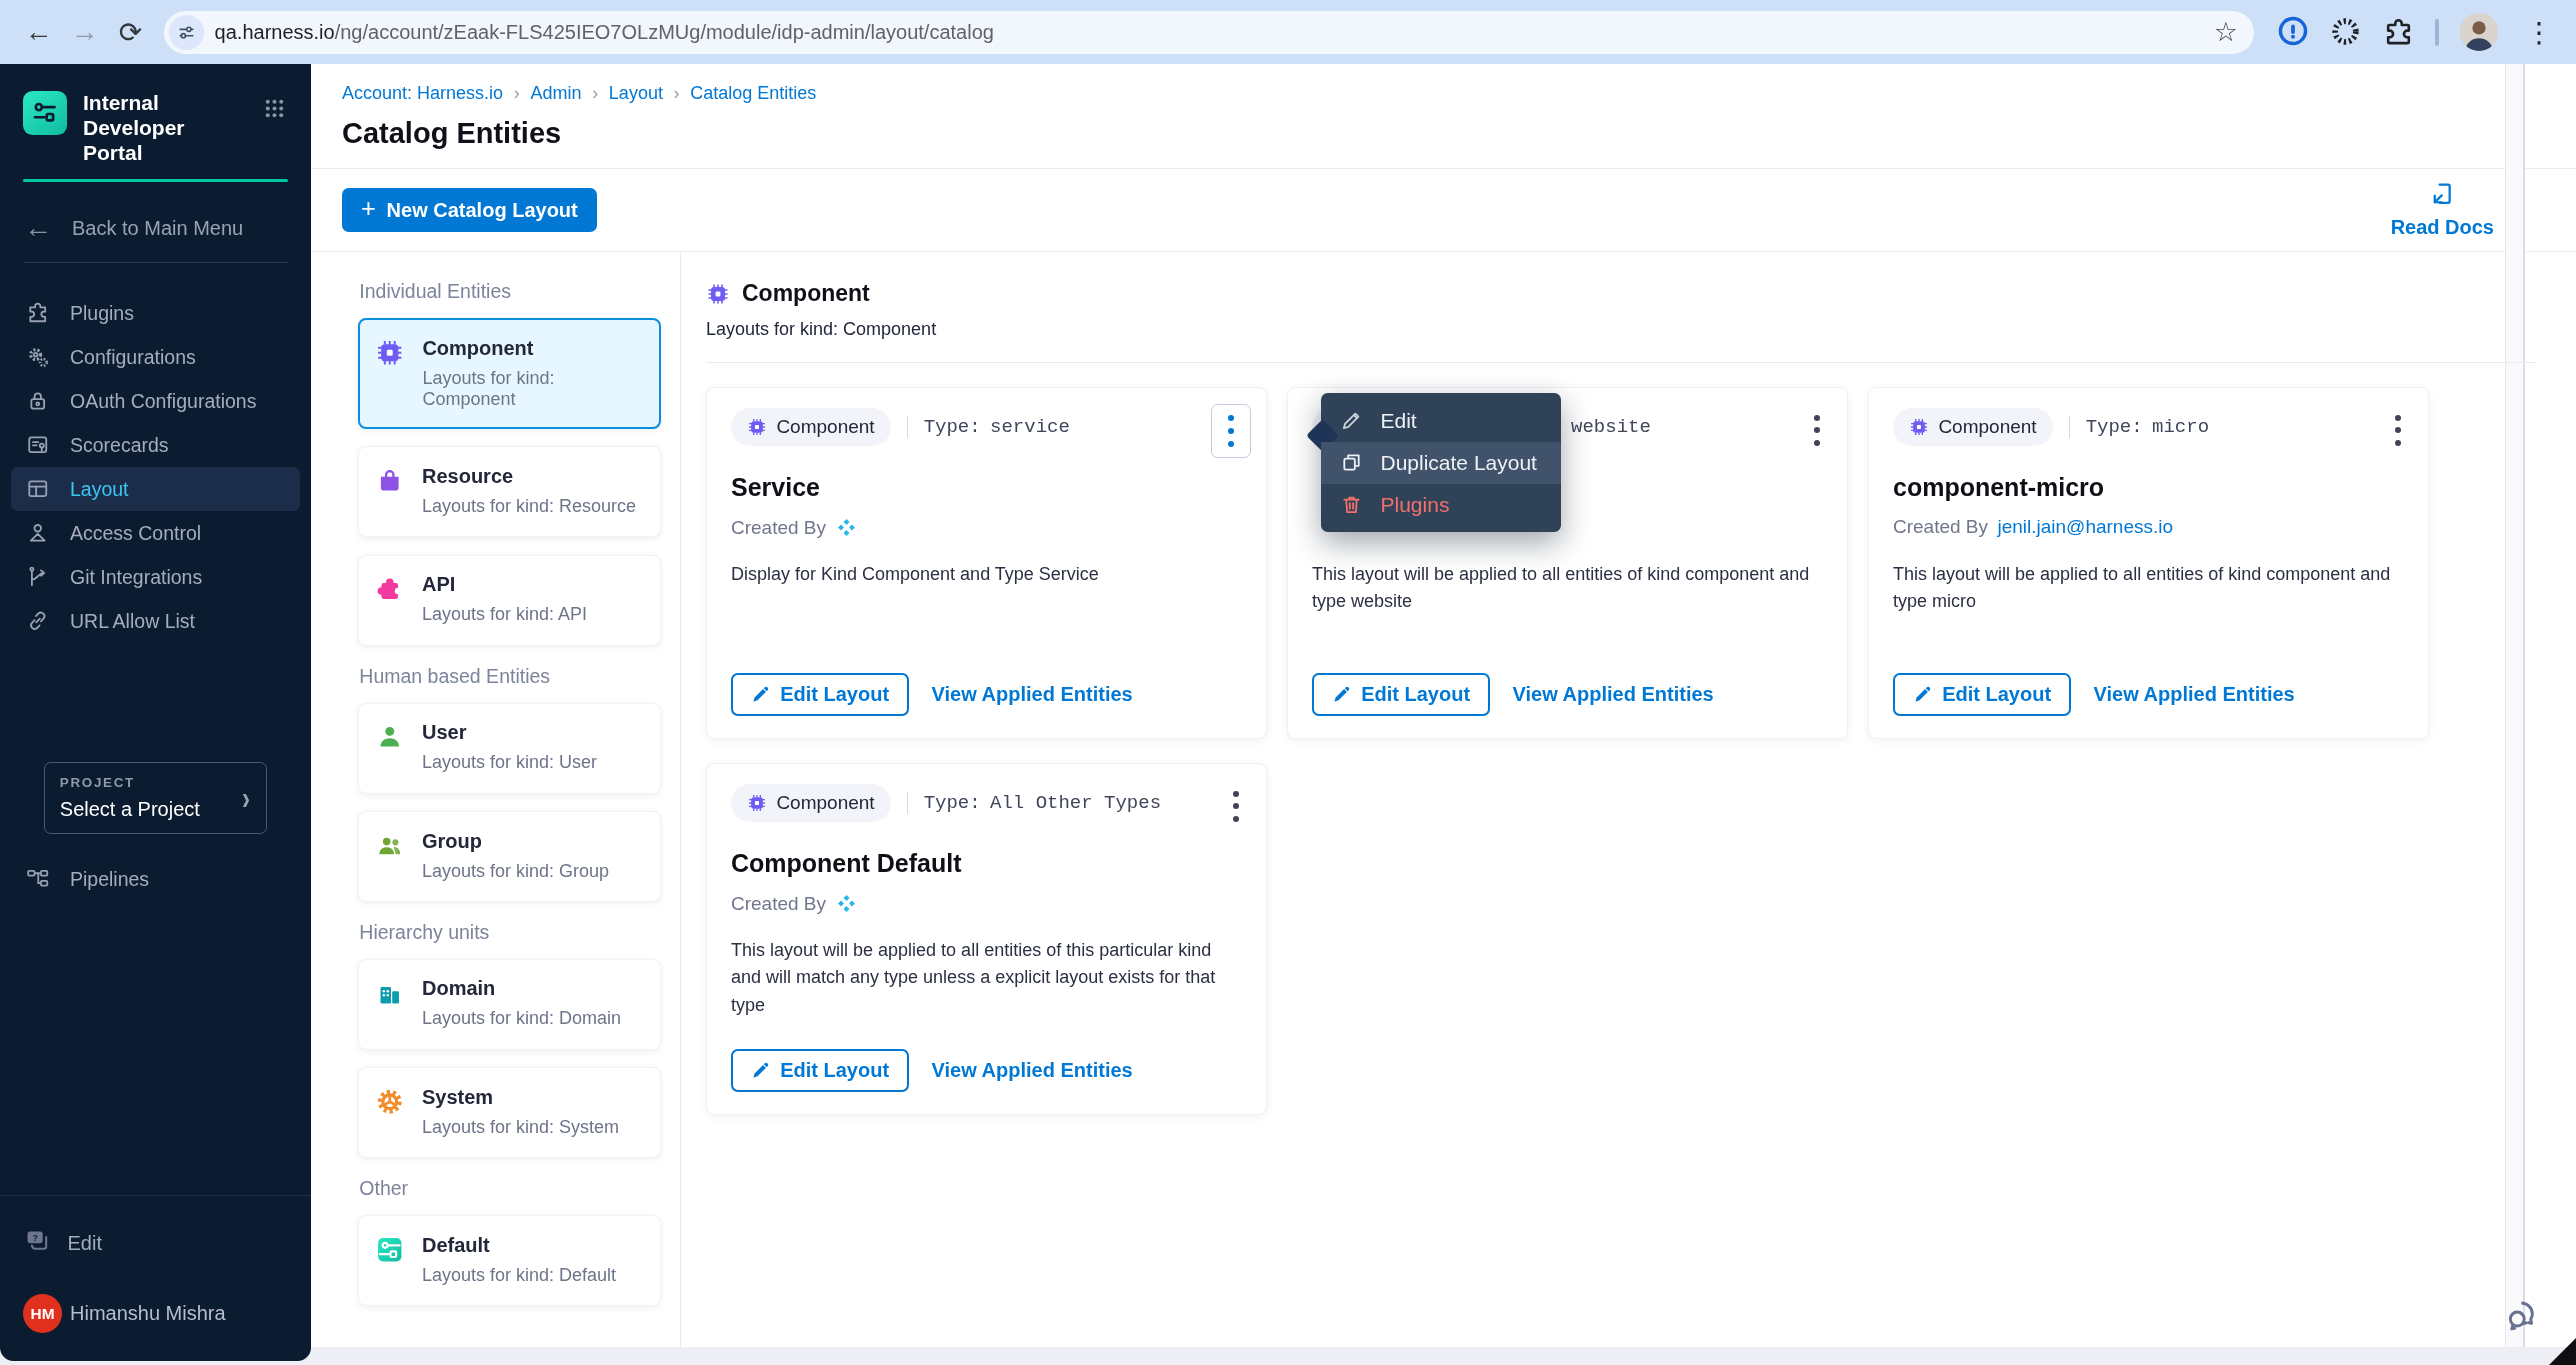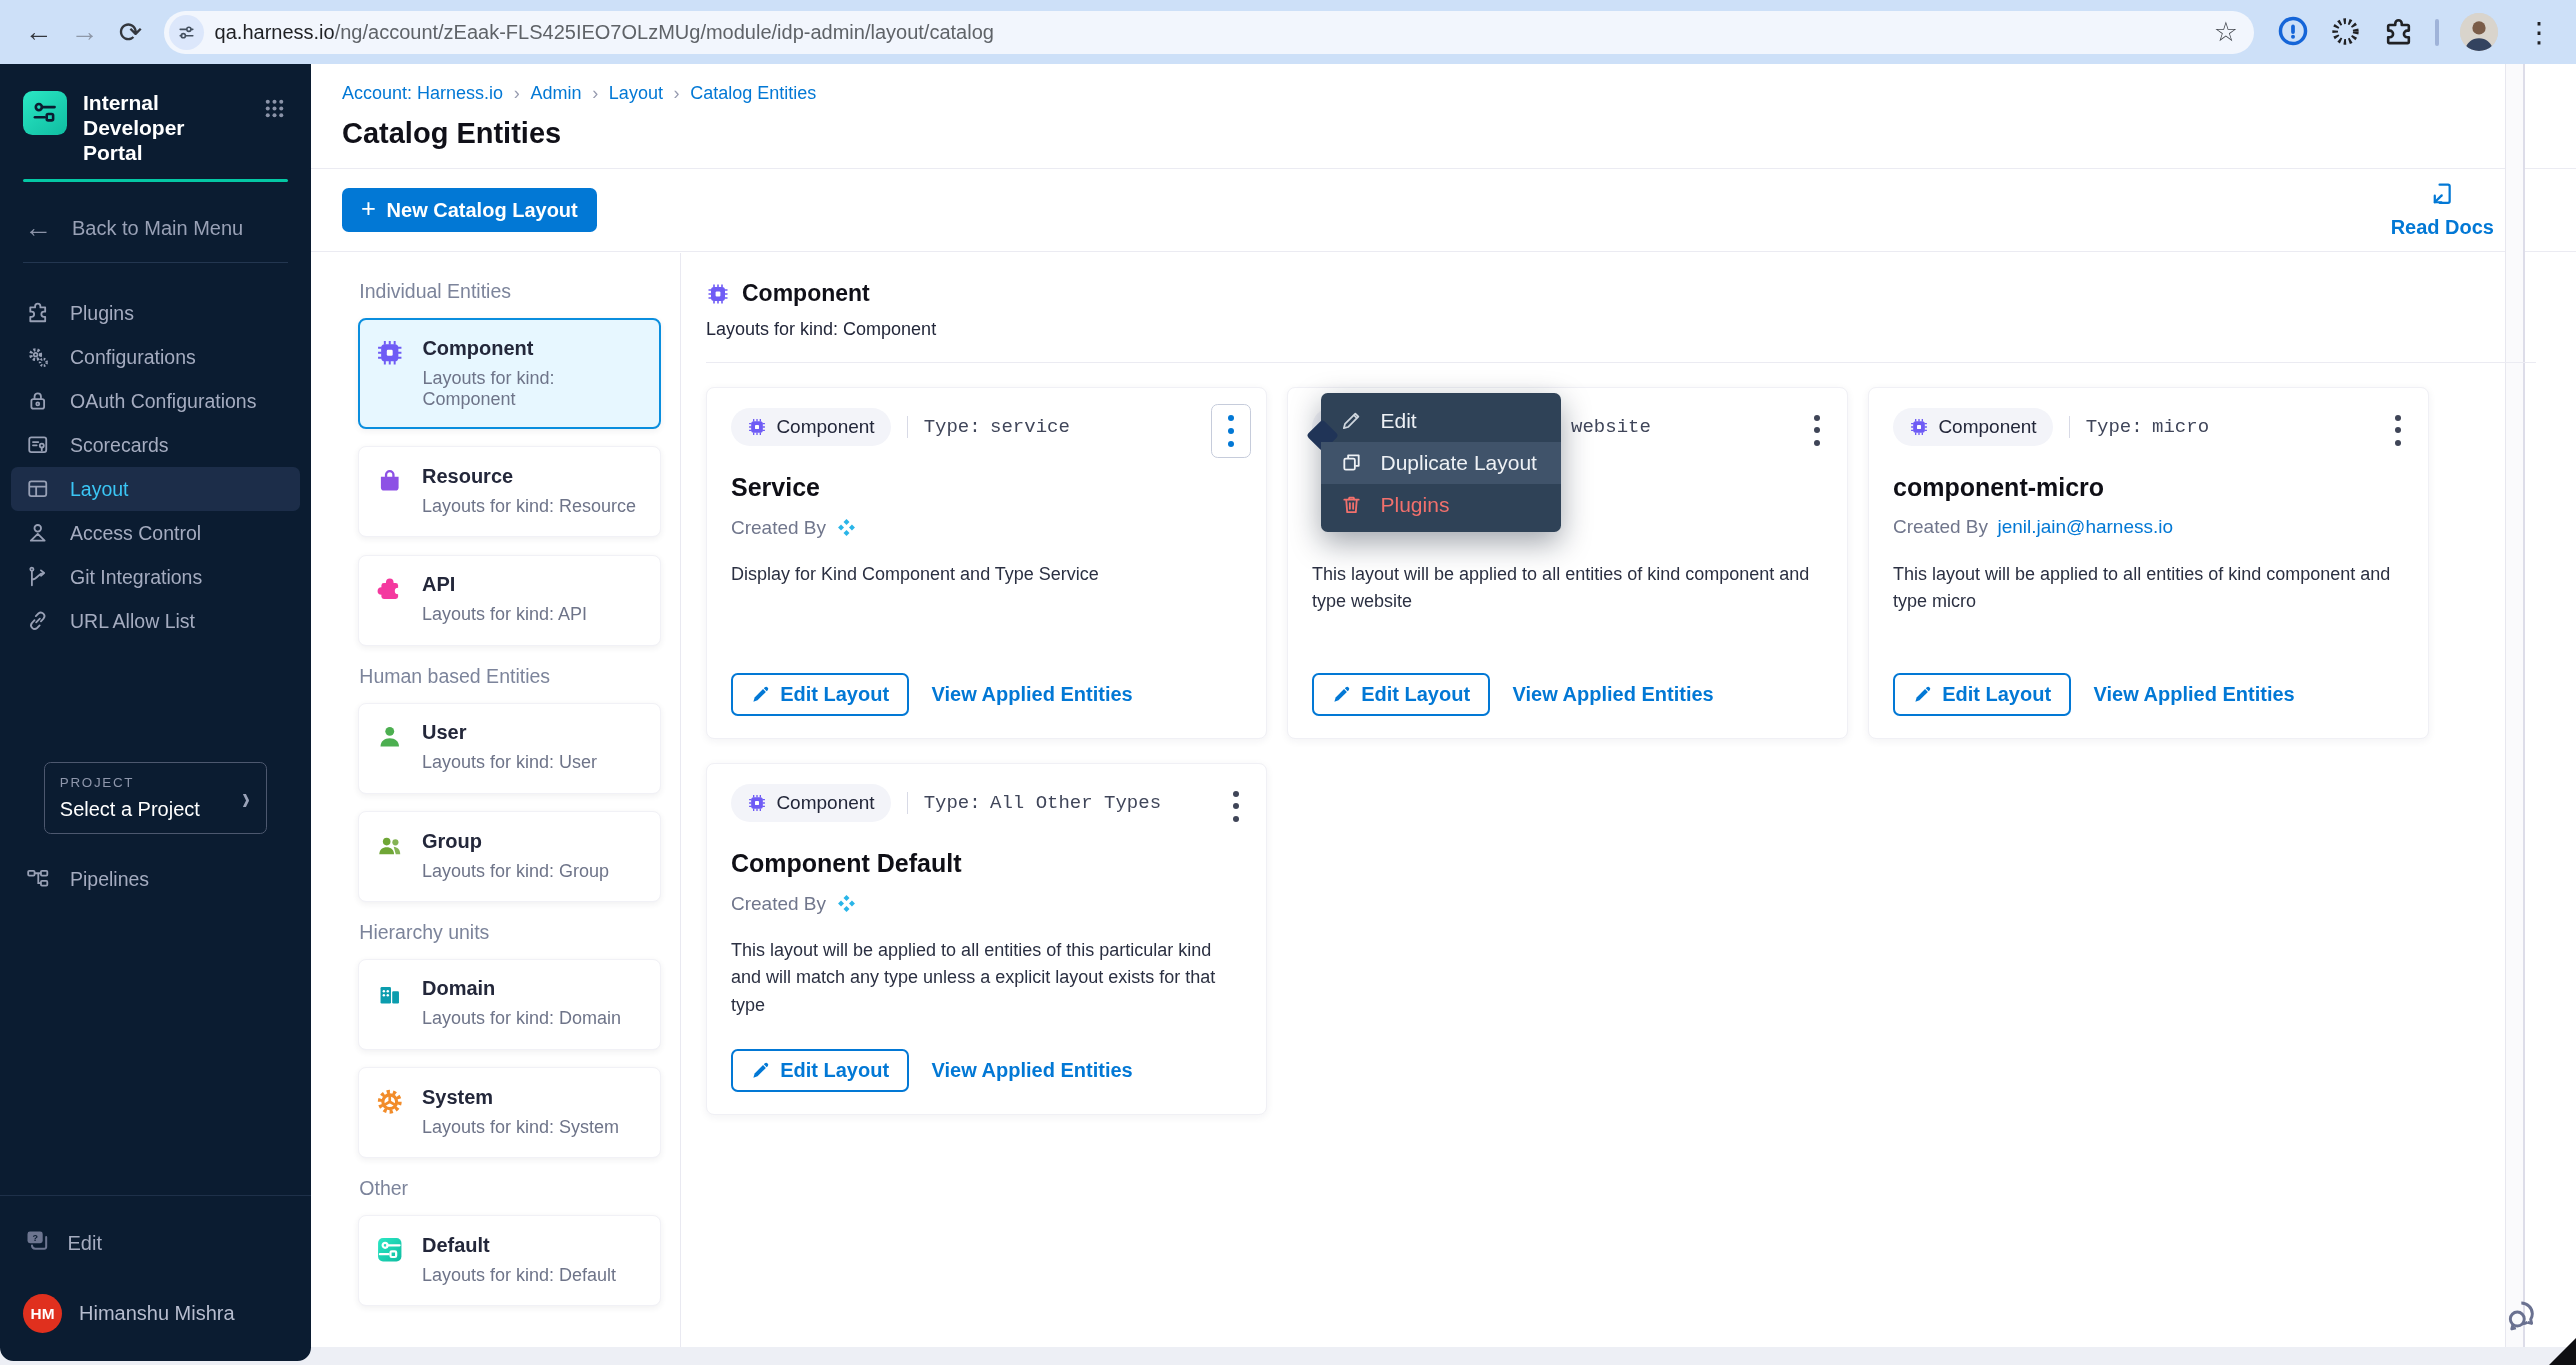--- a/index.html
+++ b/index.html
@@ -39,28 +39,28 @@
               font-size:20px; height:28px; }
   .back-arrow { font-size:28px; color:#8b93a8; }
   .side-div { margin:20px 23px 0; border-top:1.3px solid #233650; }
   .nav { margin:28px 10.7px 0; }
   .nav-item { display:flex; align-items:center; gap:19px; height:44px; padding:0 14.8px;
               border-radius:6.7px; font-size:19.5px; color:#a5acc0; }
   .nav-item .ni { width:25.5px; height:25.5px; flex:none; }
   .nav-item.active { background:#1c2d49; color:#3bc6f5; }
   .project-box { margin:119px 44px 0; border:1.3px solid #4d586f; border-radius:6.7px;
                  padding:12px 14.8px; position:relative; }
-  .project-label { font-size:13.4px; letter-spacing:1.7px; color:#8f97ac; font-weight:400; }
+  .project-label { font-size:13.4px; letter-spacing:1.7px; color:#8f97ac; font-weight:700; }
   .project-value { font-size:20px; color:#ffffff; margin-top:8px; }
   .project-chevron { position:absolute; right:16px; top:50%; transform:translateY(-50%) scaleY(1.4);
                      color:#9aa2b8; font-size:24px; font-weight:700; }
   .pipelines-wrap { margin:23px 10.7px 0; }
   .side-bottom { margin-top:auto; border-top:1.3px solid #1e3049; padding:27px 23px 28px; }
   .help-row { display:flex; align-items:center; gap:17.5px; font-size:20px; color:#a5acc0; height:40px; }
-  .user-row { margin-top:31px; display:flex; align-items:center; gap:17px; }
+  .user-row { margin-top:31px; display:flex; align-items:center; gap:8px; }
   .hm-avatar { width:39px; height:39px; border-radius:50%; background:#e0301e; color:#fff;
                font-size:15.4px; font-weight:700; display:flex; align-items:center; justify-content:center; flex:none; }
   .user-name { font-size:20px; color:#b7bdcf; }
 
   
   .main { position:absolute; left:311px; top:64px; width:2265px; height:1283px; background:#ffffff; }
   .scroll-strip { position:absolute; top:0; bottom:0; right:51px; width:20px; background:#fafafc;
                   border-left:1.3px solid #e7e7ef; border-right:2px solid #dddde9; }
   .crumb-band { height:105px; border-bottom:1.3px solid #ebebf2; padding:19px 0 0 31px; }
   .breadcrumb { display:flex; align-items:center; gap:10.7px; font-size:18px; }

